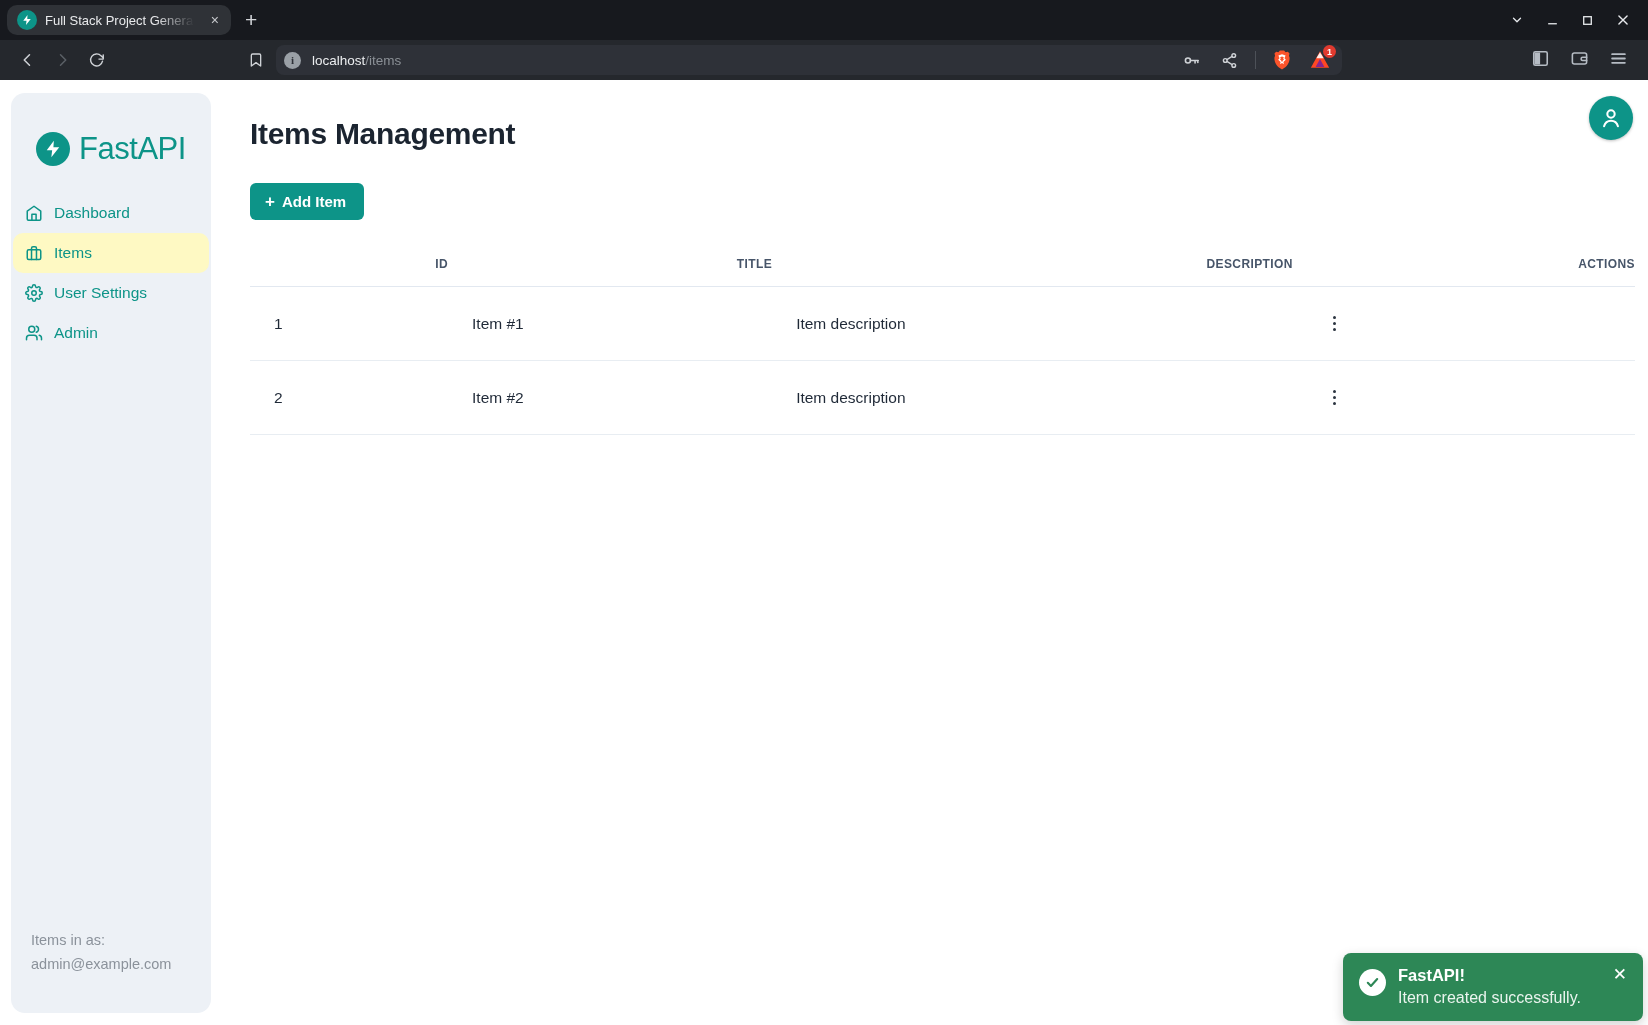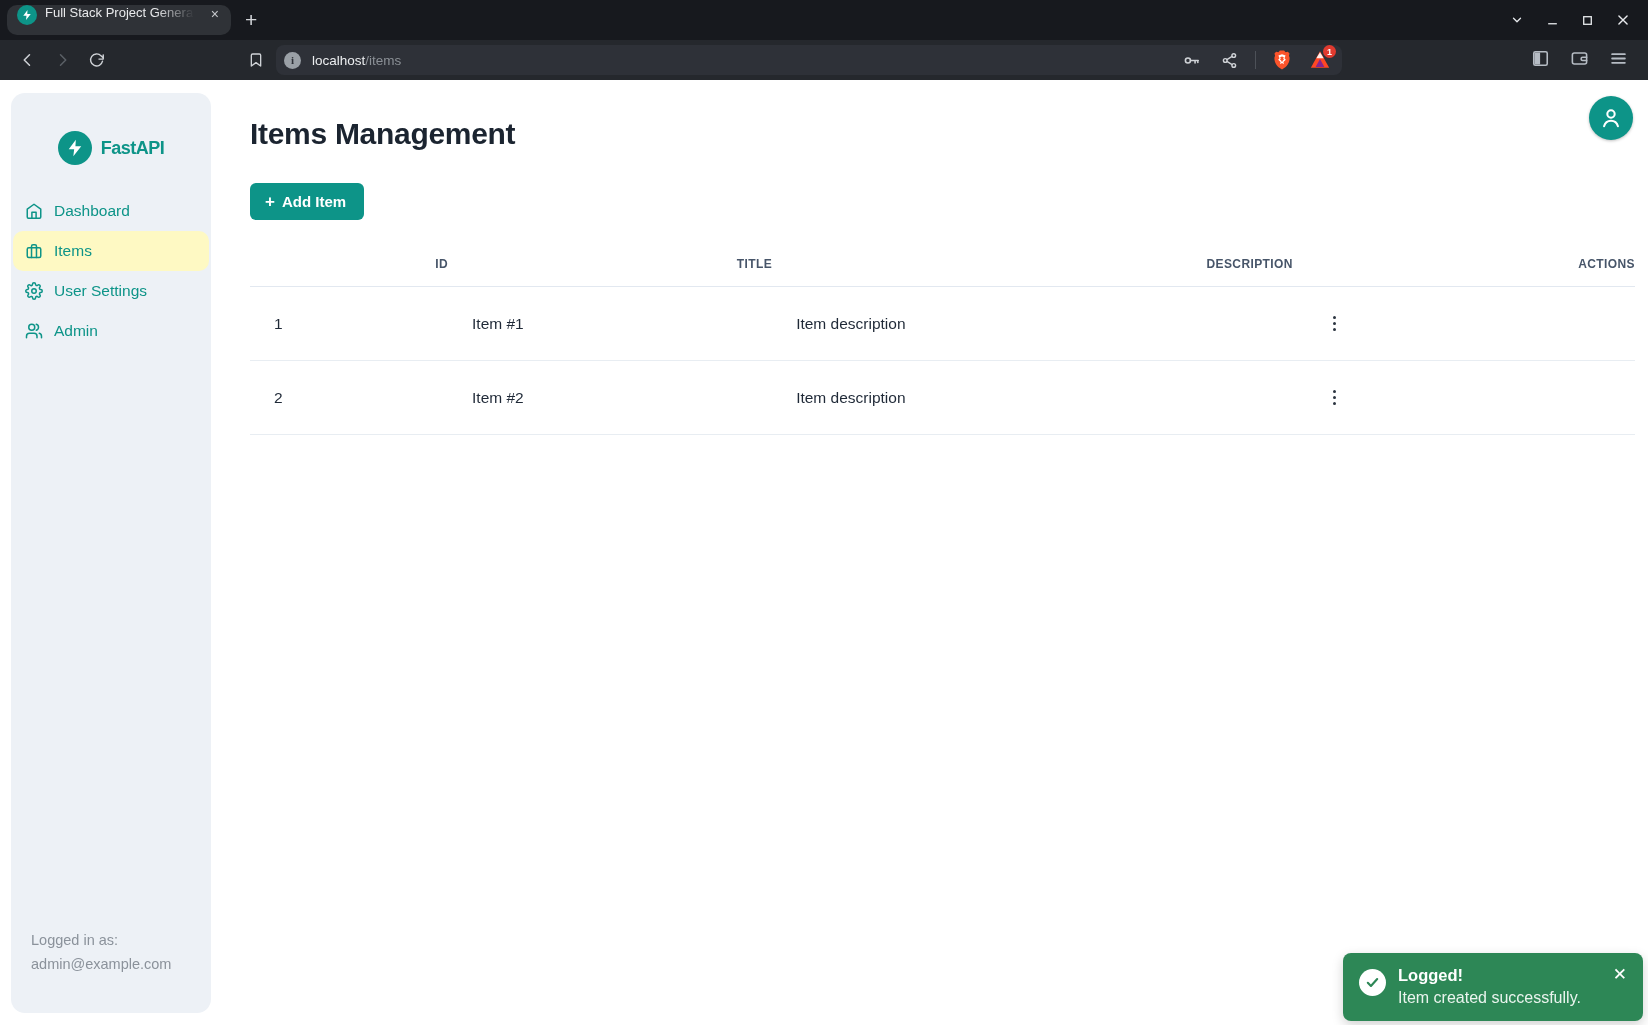--- a/index.html
+++ b/index.html
@@ -2,21 +2,21 @@
 <html><head>
 <meta charset="utf-8">
 <style>
   * { margin:0; padding:0; box-sizing:border-box; }
   html,body { width:1648px; height:1025px; overflow:hidden; }
   body { font-family:"Liberation Sans", sans-serif; background:#fff; }
   .screen { width:1648px; height:1025px; position:relative; }
 
   
   .tabstrip { height:40px; background:#17191e; display:flex; align-items:center; position:relative; }
-  .tab { display:flex; gap:8px; background:#2f3237; border-radius:10px;
+  .tab { display:flex; align-items:center; gap:8px; background:#2f3237; border-radius:10px;
          height:30px; margin-left:7px; width:224px; padding:0 8px 0 10px; }
   .favicon { width:20px; height:20px; border-radius:50%; background:#0d9488; display:flex;
              align-items:center; justify-content:center; flex:none; }
   .favicon svg { width:12px; height:12px; }
   .tab-title { color:#e9eaec; font-size:13px; white-space:nowrap; overflow:hidden; flex:1;
                -webkit-mask-image:linear-gradient(90deg,#000 72%,transparent 97%);
                mask-image:linear-gradient(90deg,#000 72%,transparent 97%); }
   .tab-close { color:#c7c9cd; font-size:14px; line-height:1; padding:2px 4px; border-radius:4px; cursor:pointer; }
   .newtab { color:#d2d4d8; font-size:21px; font-weight:300; margin-left:14px; cursor:pointer; }
   .chrome-spacer { flex:1; }
@@ -46,21 +46,21 @@
 
   
   .page { position:relative; height:945px; background:#ffffff; }
 
   .sidebar { position:absolute; left:11px; top:13px; width:200px; height:920px;
              background:#edf1f6; border-radius:14px; display:flex; flex-direction:column; }
   .logo { display:flex; align-items:center; justify-content:center; gap:9px; margin-top:38px; }
   .logo-mark { width:34px; height:34px; border-radius:50%; background:#0d9488; display:flex;
                align-items:center; justify-content:center; }
   .logo-mark svg { width:20px; height:20px; }
-  .logo-text { color:#0d9488; font-size:18px; font-weight:700; letter-spacing:-0.5px; }
+  .logo-text { color:#0d9488; font-size:31px; font-weight:400; letter-spacing:-0.5px; }
   .nav { margin-top:26px; padding:0 2px; display:flex; flex-direction:column; }
   .nav-item { display:flex; align-items:center; gap:11px; height:40px; padding:0 12px;
               border-radius:10px; color:#0d9488; font-size:15.5px; cursor:pointer; }
   .nav-item.active { background:#fef9c3; }
   .nav-item svg { width:18px; height:18px; stroke:#0d9488; fill:none; stroke-width:2;
                   stroke-linecap:round; stroke-linejoin:round; flex:none; }
   .sidebar-footer { margin-top:auto; padding:0 20px 36px 20px; color:#8b929b; font-size:14.5px; line-height:1.65; }
 
   .main { margin-left:250px; margin-right:13px; padding-top:37px; }
   .page-title { color:#1b2430; font-size:30px; font-weight:800; letter-spacing:-0.3px; }
@@ -257,21 +257,21 @@
           <svg viewBox="0 0 24 24">
               <path d="M16 21v-2a4 4 0 0 0-4-4H6a4 4 0 0 0-4 4v2"></path>
               <circle cx="9" cy="7" r="4"></circle>
               <path d="M22 21v-2a4 4 0 0 0-3-3.87"></path>
               <path d="M15 3.13a4 4 0 0 1 0 7.75"></path>
             </svg>
           <span>Admin</span>
         </div>
       </nav>
       <div class="sidebar-footer">
-        <div>Logged in as:</div>
+        <div>Items in as:</div>
         <div>admin@example.com</div>
       </div>
     </aside>
 
     <main class="main">
       <h1 class="page-title">Items Management</h1>
       <button class="add-btn">
         <span class="plus">+</span>
         <span>Add Item</span>
       </button>
@@ -321,20 +321,20 @@
       </svg>
     </button>
 
     <div class="toast">
       <span class="toast-check">
         <svg class="fe" width="15" height="15" viewBox="0 0 24 24" stroke="#2d8756" stroke-width="3.4">
             <polyline points="4.5 12.5 9.5 17.5 19.5 6.5"></polyline>
           </svg>
       </span>
       <div class="toast-body">
-        <div class="toast-title">Logged!</div>
+        <div class="toast-title">FastAPI!</div>
         <div class="toast-msg">Item created successfully.</div>
       </div>
       <button class="toast-close">✕</button>
     </div>
 
   </div>
 </div>
 
 </body></html>

